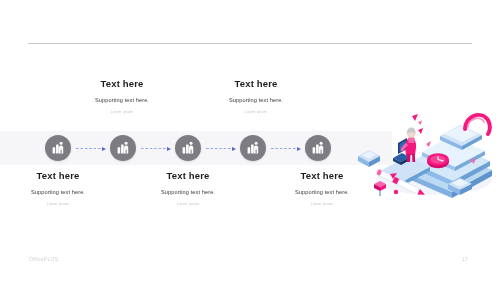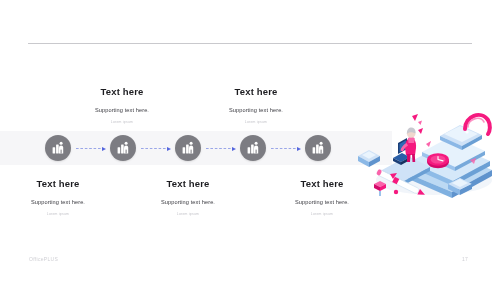--- a/index.html
+++ b/index.html
@@ -92,21 +92,21 @@
     position: absolute;
     width: 150px;
     text-align: center;
   }
   .txt-title {
     font-size: 9.5px;
     font-weight: bold;
     color: #1c1c20;
     letter-spacing: 0.15px;
     line-height: 12px;
-    margin: 8px;
+    margin: 0;
   }
   .txt-sub {
     font-size: 5.6px;
     color: #3a3a40;
     line-height: 8px;
     margin: 6px 0 0 0;
     letter-spacing: 0.1px;
   }
   .txt-micro {
     font-size: 3.4px;

